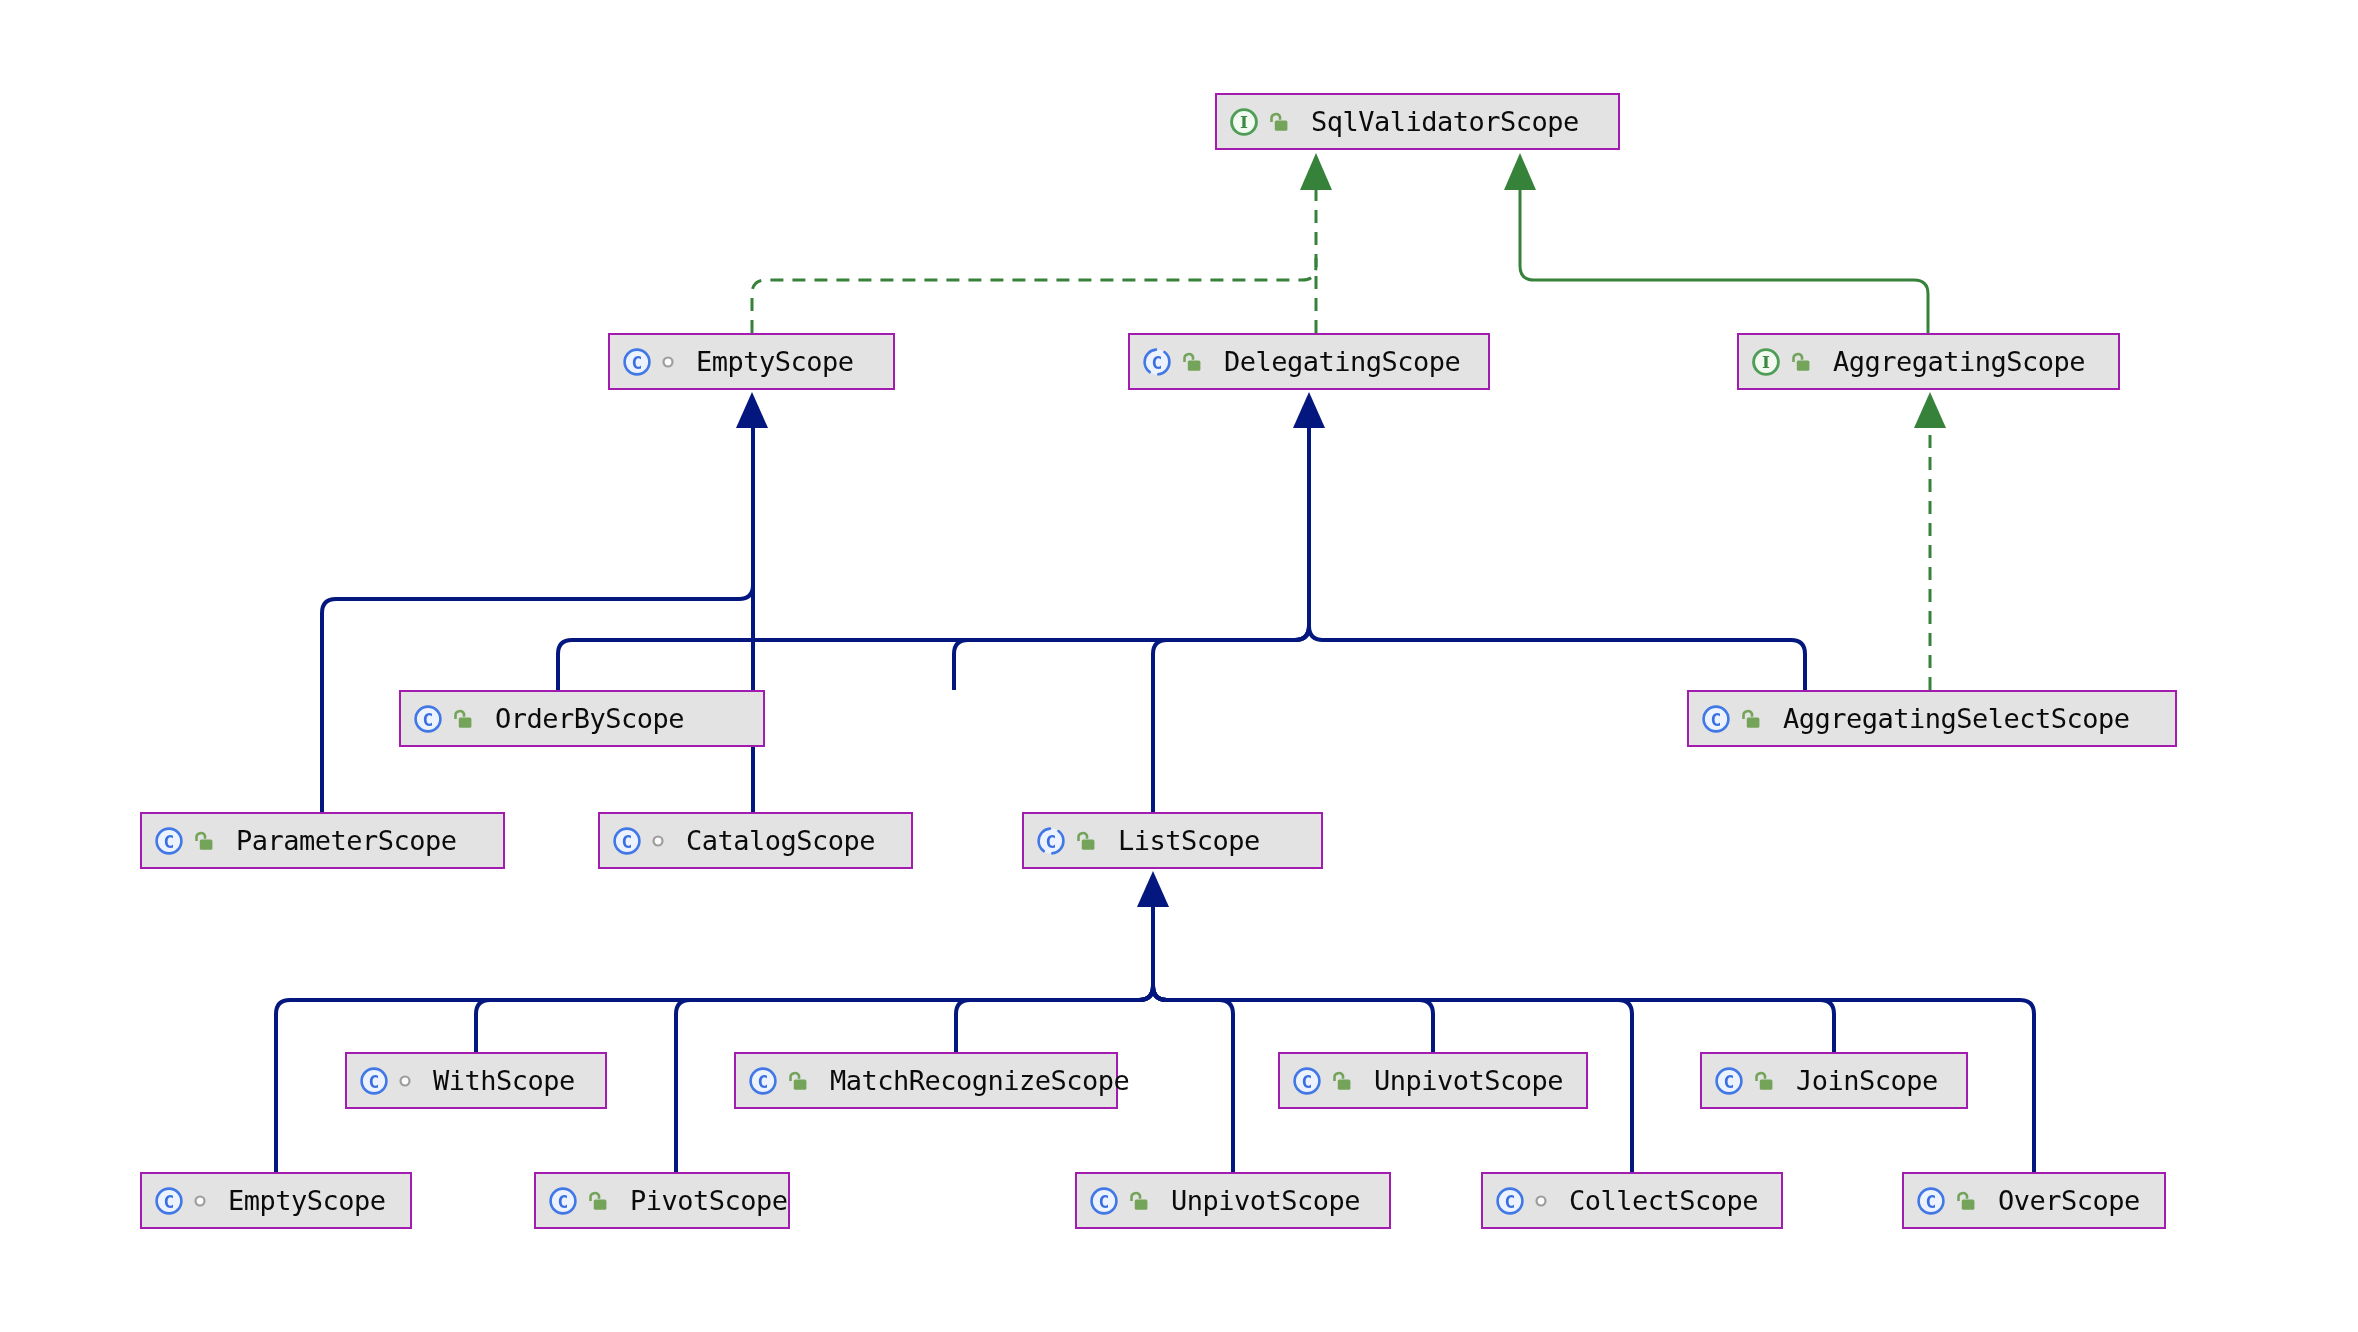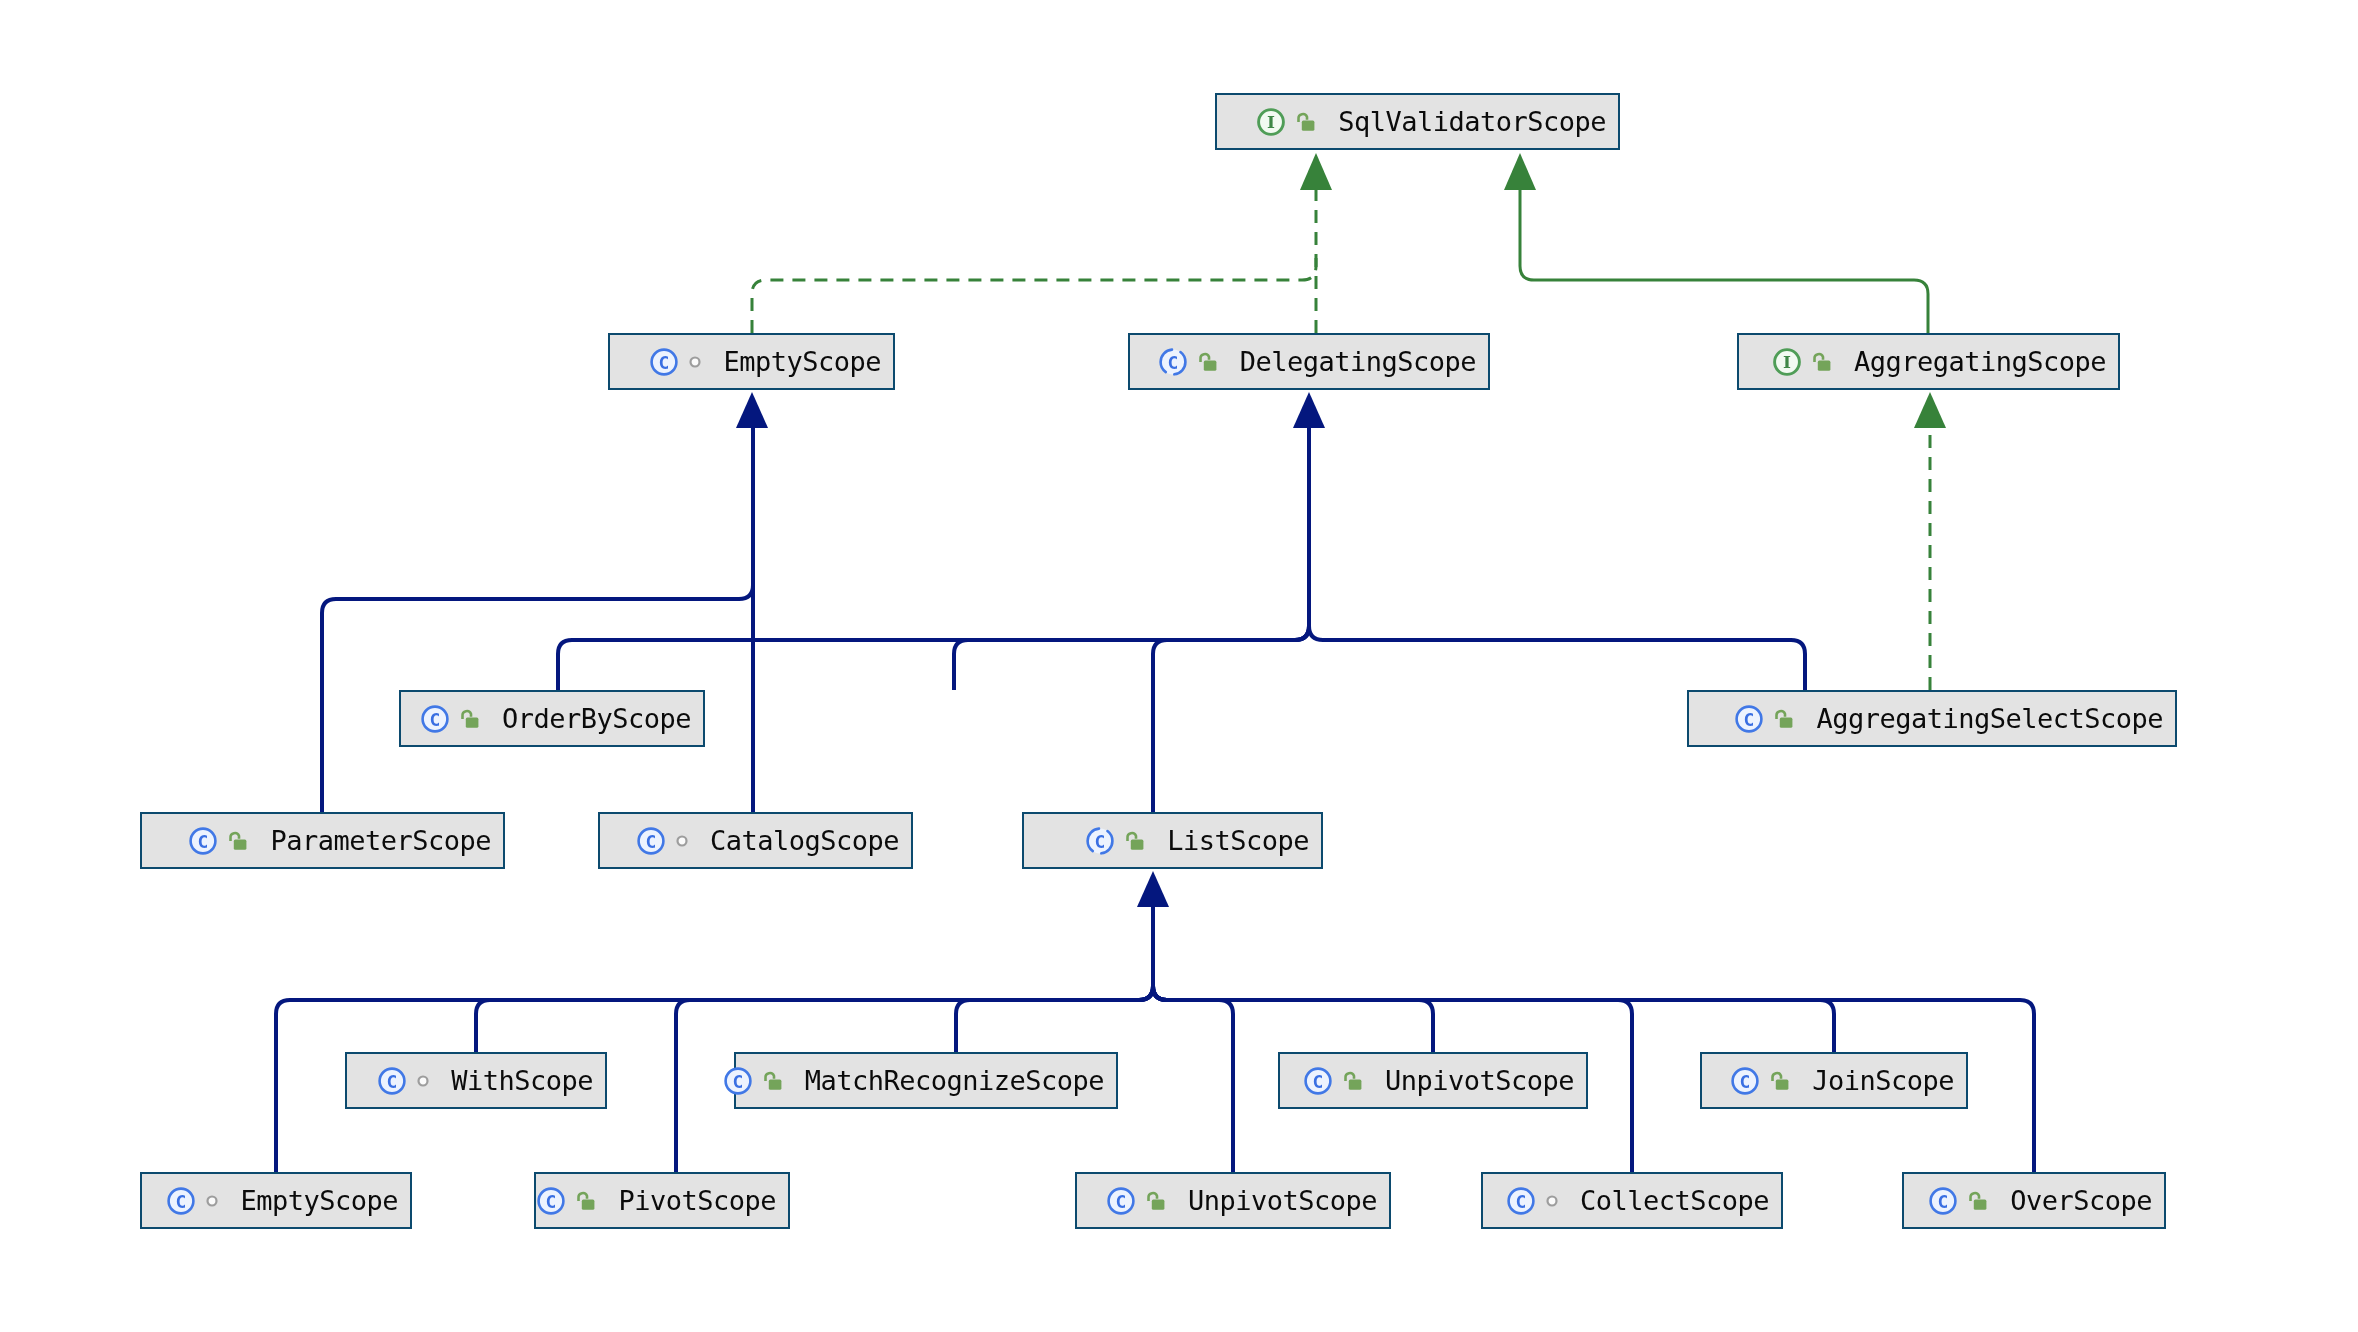--- a/index.html
+++ b/index.html
@@ -6,22 +6,22 @@
   .canvas{
     position:relative;
     width:2358px;height:1332px;
     background:#ffffff;
     font-family:"DejaVu Sans Mono","Liberation Mono",monospace;
     overflow:hidden;
   }
   svg.edges{position:absolute;left:0;top:0;z-index:0;}
   .node{
     position:absolute;z-index:1;height:57px;box-sizing:border-box;
-    background:#e3e3e3;border:2px solid #0c4a6e;
-    display:flex;align-items:center;justify-content:flex-end;
+    background:#e3e3e3;border:2px solid #a21caf;
+    display:flex;align-items:center;justify-content:flex-start;
     gap:9px;padding:12px 12px;white-space:nowrap;
   }
   .node .lbl{
     font-size:27px;color:#0b0b0b;letter-spacing:-0.5px;margin-left:12px;
   }
   .ic{flex:0 0 auto;display:block;}
   .hidden-defs{position:absolute;width:0;height:0;overflow:hidden;}
 </style>
 </head>
 <body>
@@ -118,21 +118,21 @@
   <div class="node" style="left:1737px;top:333px;width:383px">
     <svg class="ic" width="30" height="30">
         <use href="#sym-interface"></use>
       </svg>
     <svg class="ic" width="22" height="22">
         <use href="#sym-lock"></use>
       </svg>
     <span class="lbl">AggregatingScope</span>
   </div>
 
-  <div class="node" style="left:399px;top:690px;width:306px">
+  <div class="node" style="left:399px;top:690px;width:366px">
     <svg class="ic" width="30" height="30">
         <use href="#sym-class"></use>
       </svg>
     <svg class="ic" width="22" height="22">
         <use href="#sym-lock"></use>
       </svg>
     <span class="lbl">OrderByScope</span>
   </div>
 
 

